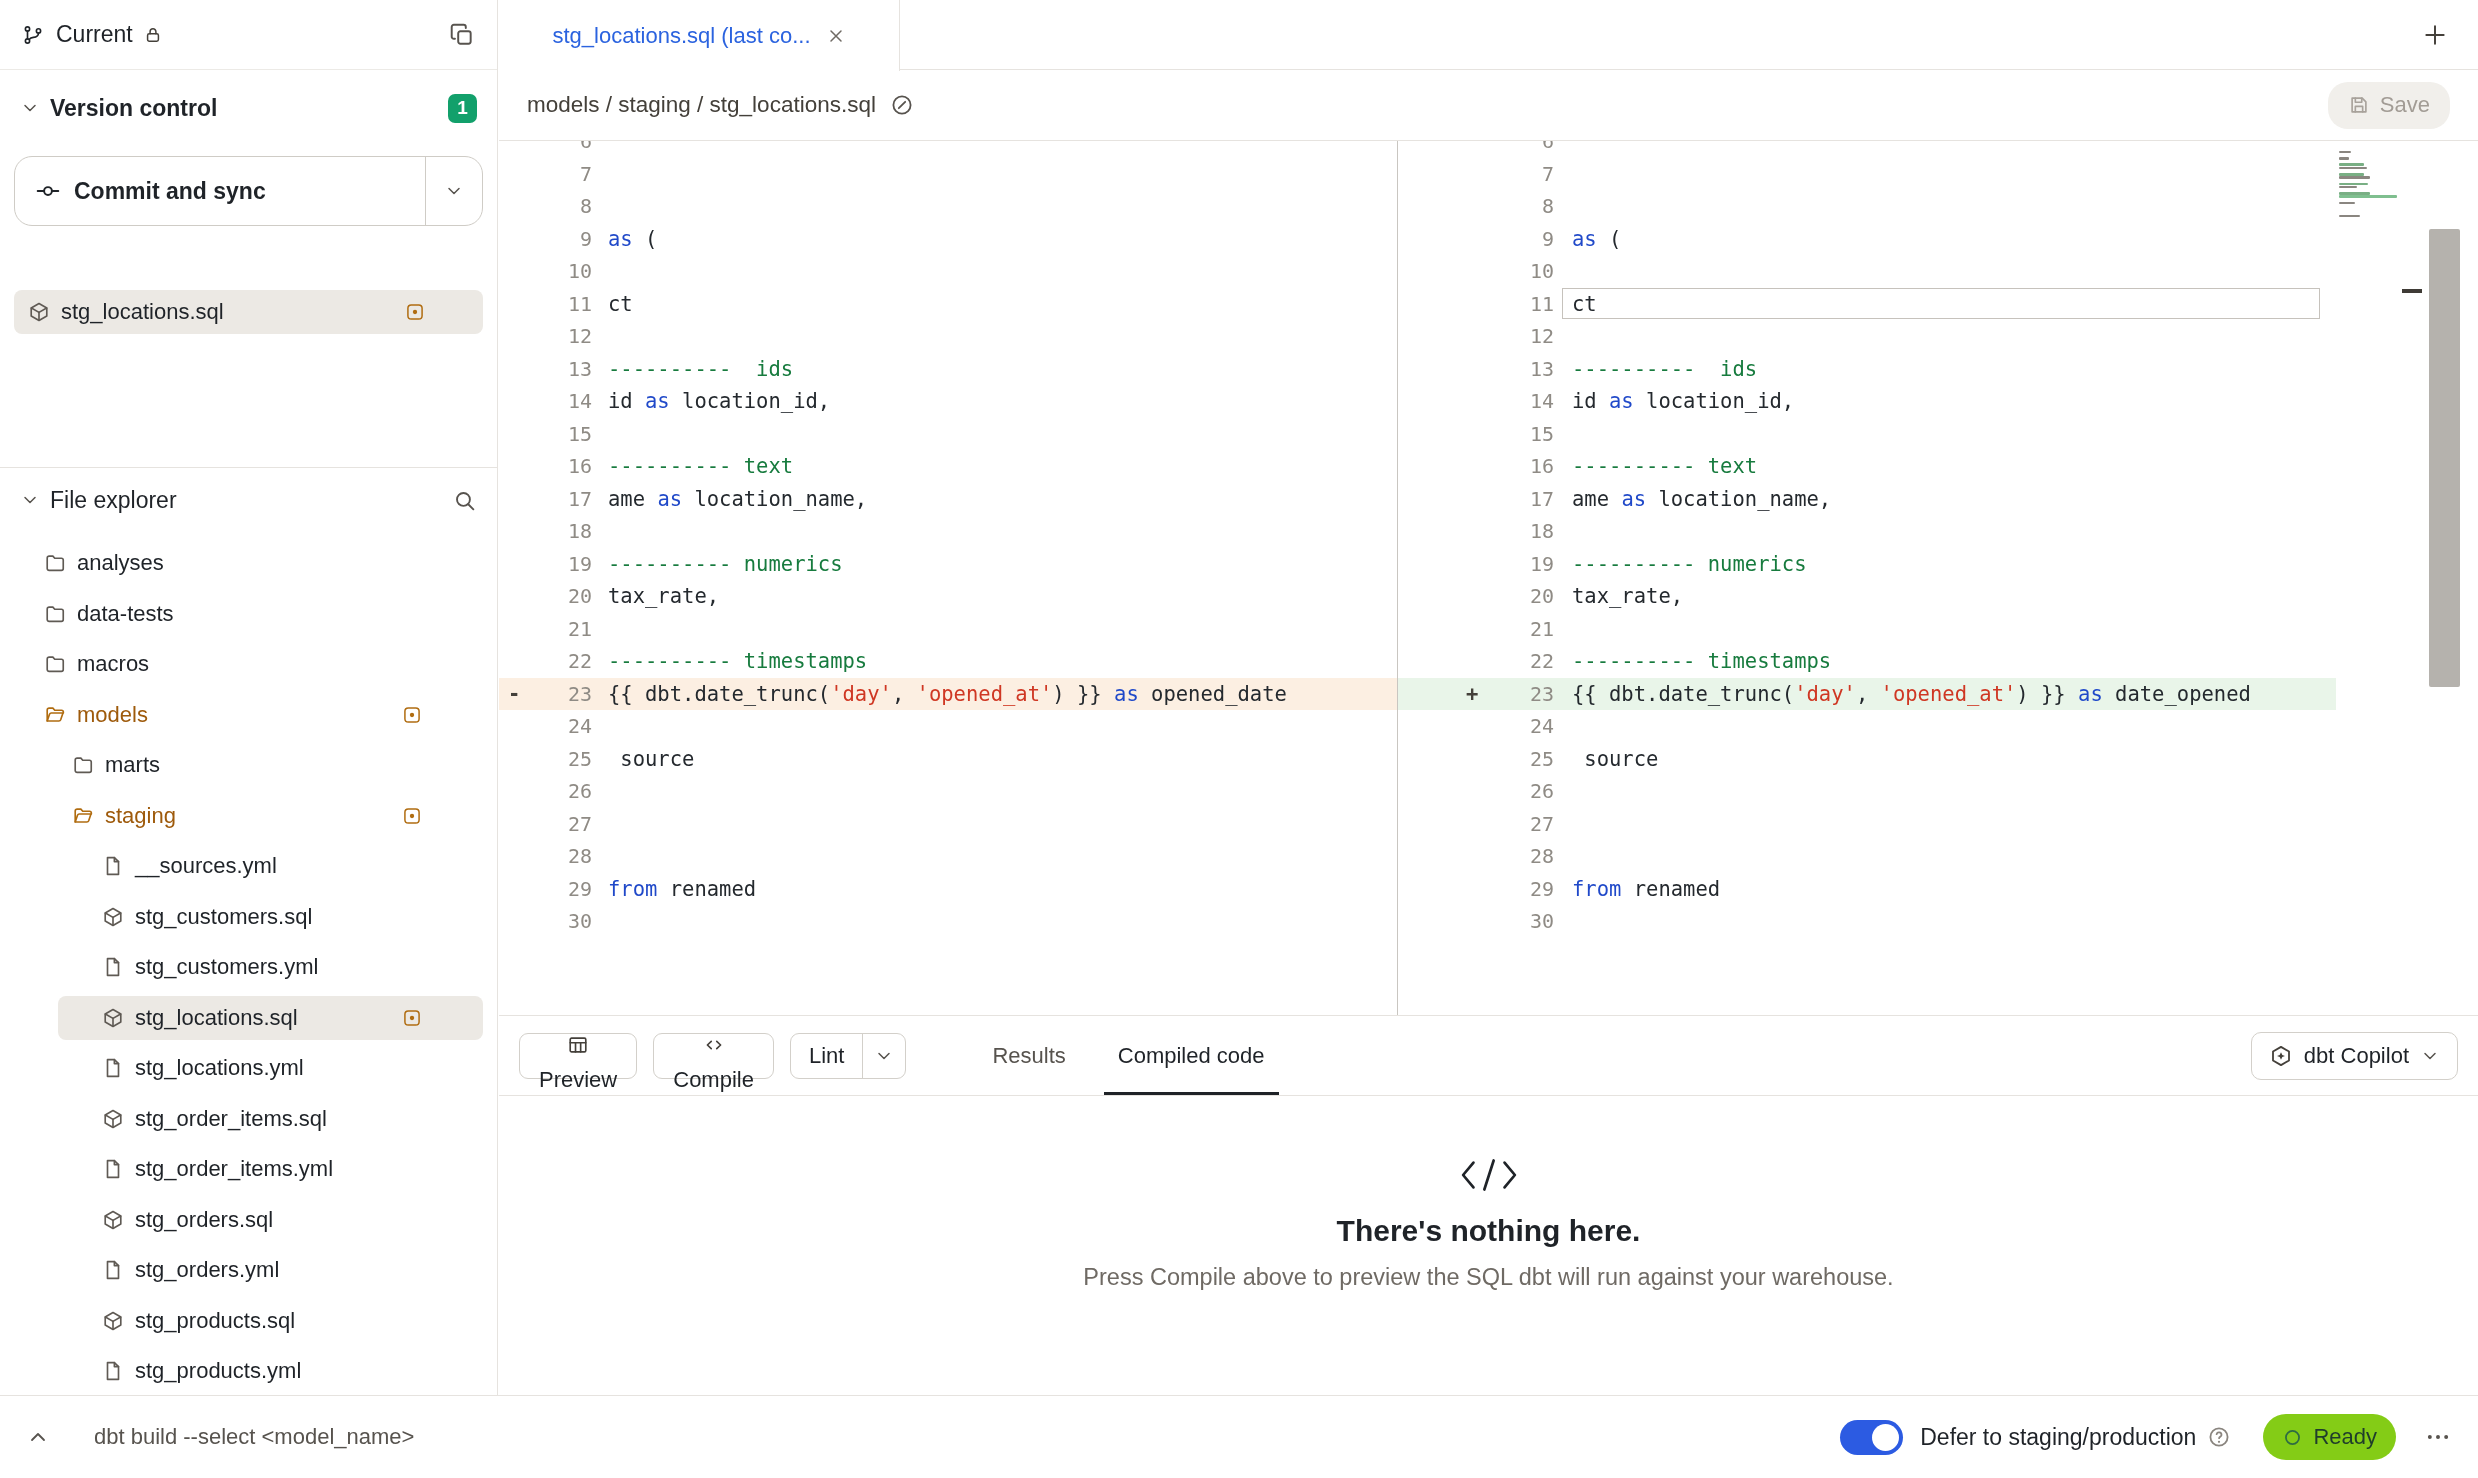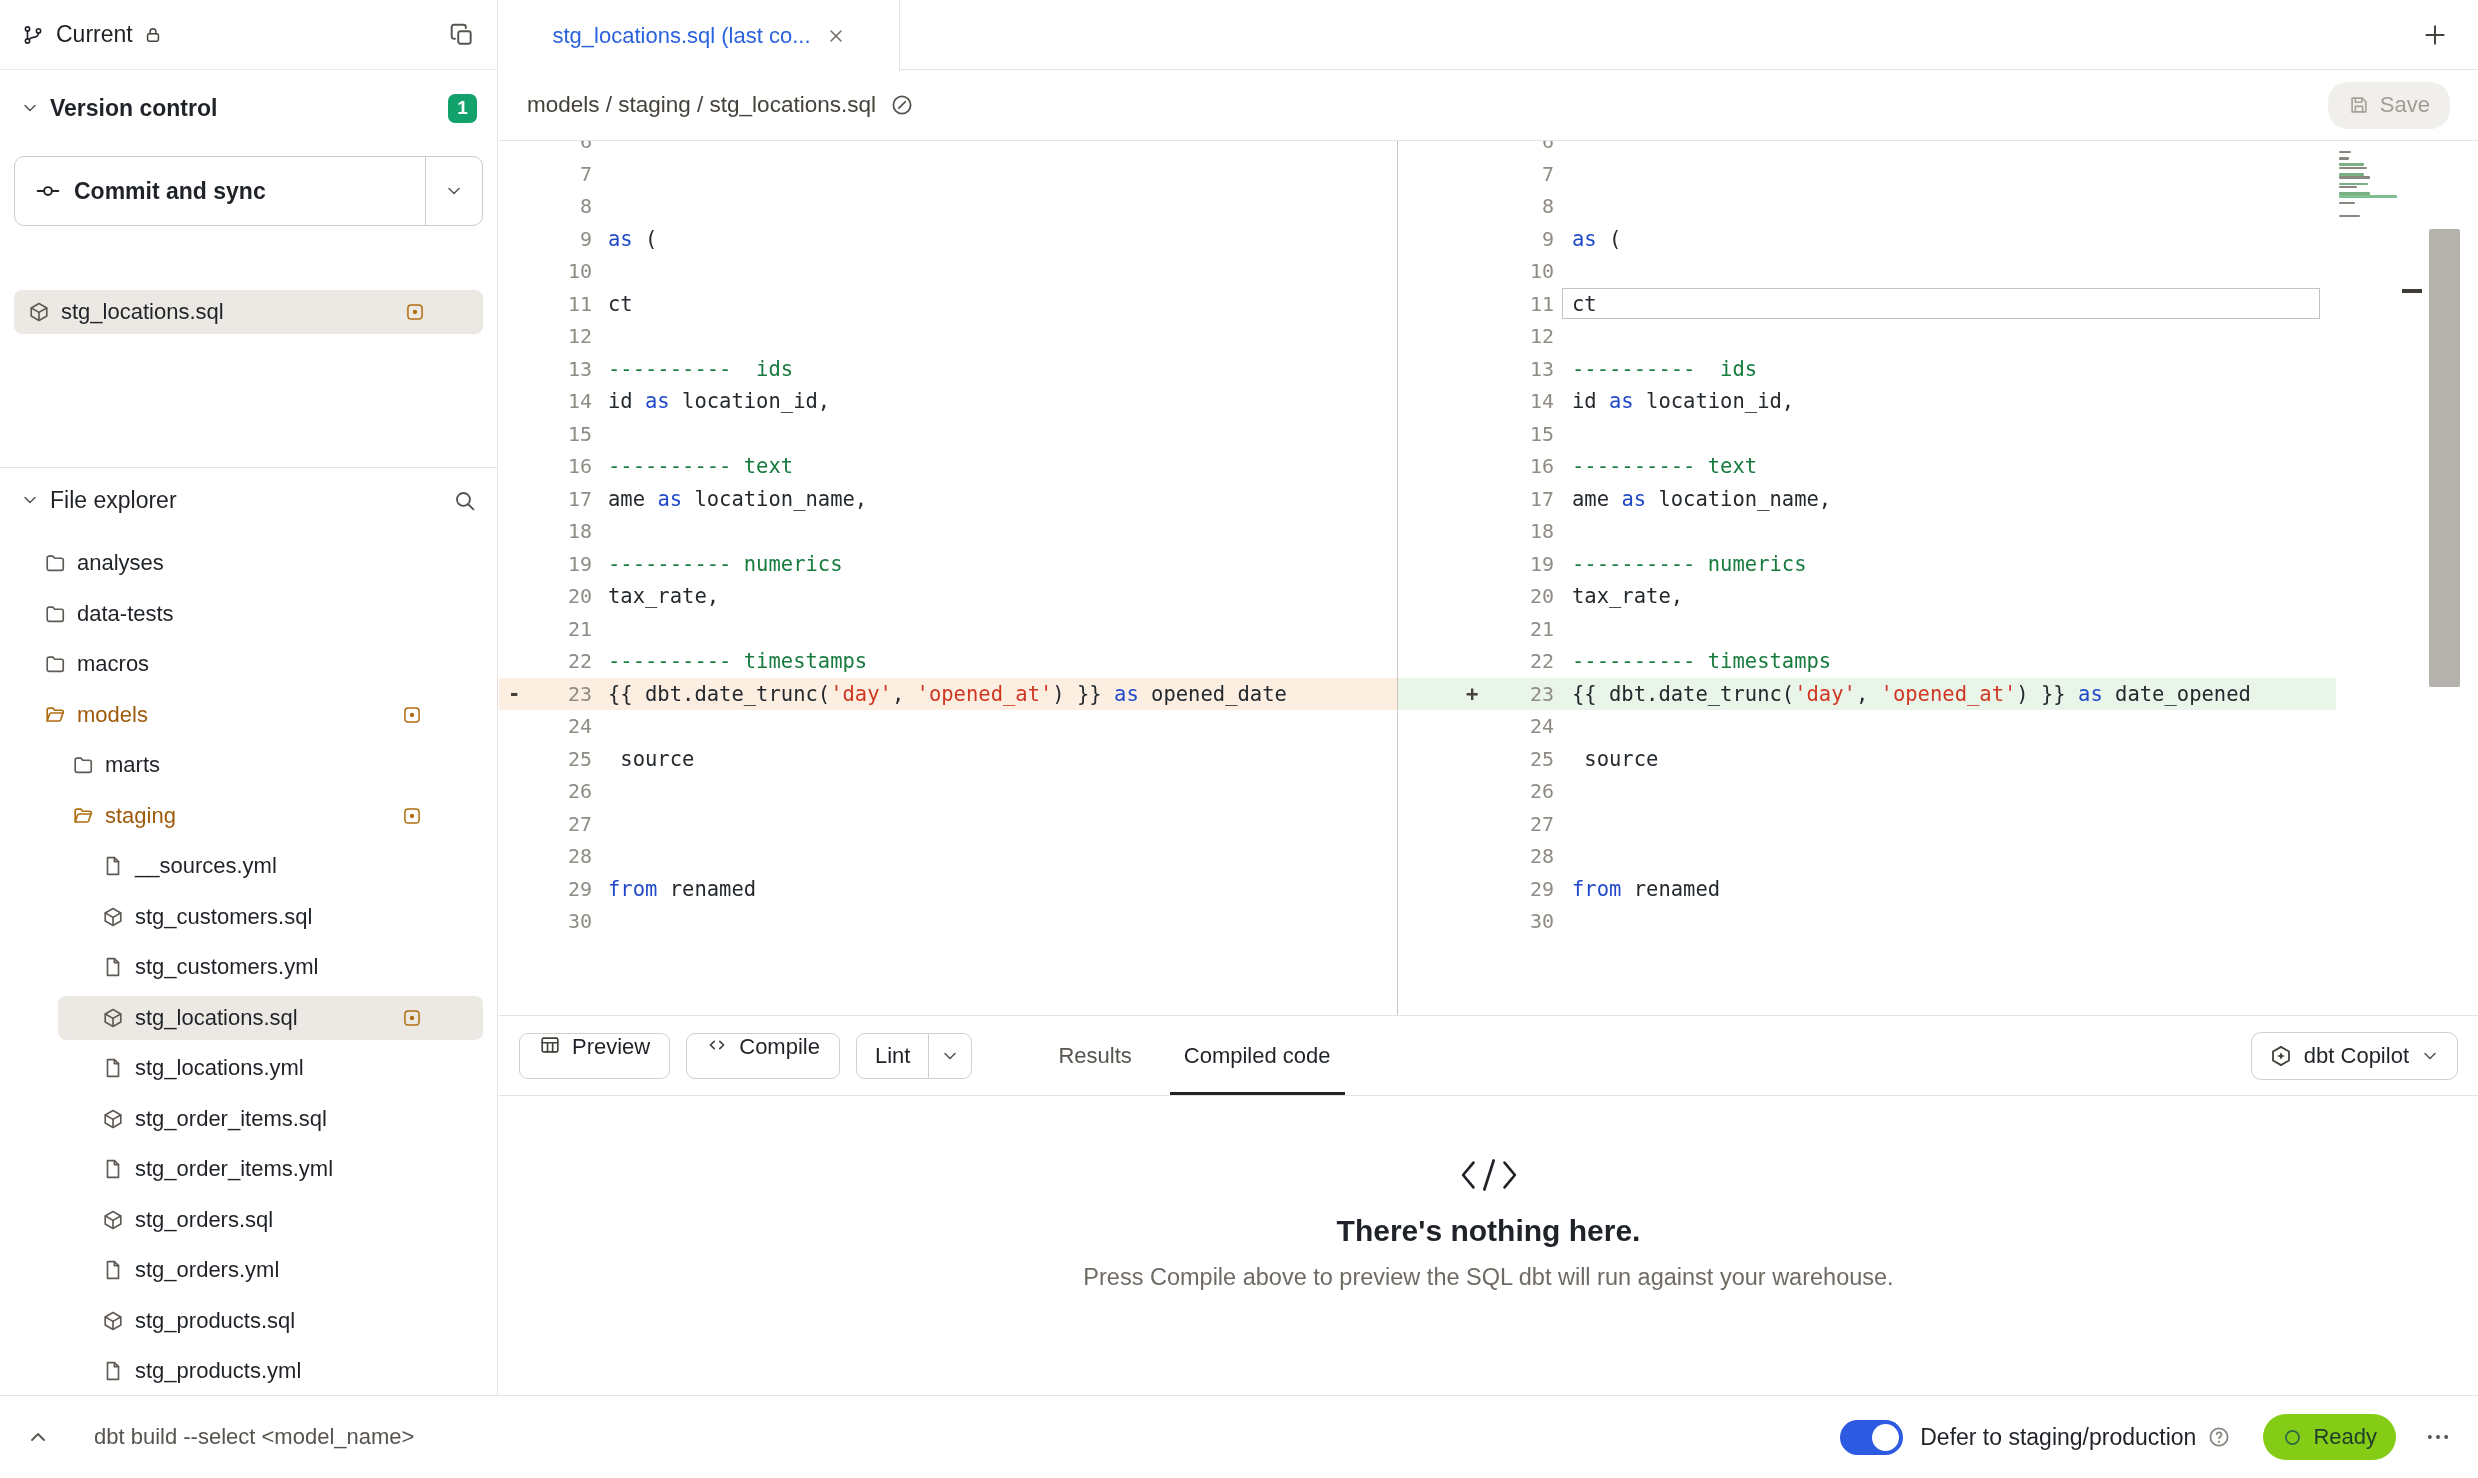--- a/index.html
+++ b/index.html
@@ -20,21 +20,21 @@
   .sb-header .copy { margin-left:auto; width:26px; height:26px; color:#57534e; }
 
   .vc-header { position:absolute; top:78px; left:0; right:0; height:60px;
     display:flex; align-items:center; padding:0 20px; }
   .vc-title { margin-left:10px; font-size:23px; font-weight:700; }
   .vc-badge { margin-left:auto; min-width:29px; height:29px; border-radius:7px;
     background:#12a06b; color:#fff; font-size:19px; font-weight:600;
     display:flex; align-items:center; justify-content:center; }
 
   .commit-btn { position:absolute; top:156px; left:14px; right:14px; height:70px;
-    border:1px solid #cfccc6; border-radius:10px; display:flex; align-items:stretch;
+    border:1px solid #cfccc6; border-radius:18px; display:flex; align-items:stretch;
     background:#fff; }
   .commit-main { display:flex; align-items:center; gap:13px; padding-left:20px; flex:1; }
   .commit-main span.lbl { font-size:23px; font-weight:600; }
   .commit-div { width:1px; background:#cfccc6; }
   .commit-chev { width:56px; display:flex; align-items:center; justify-content:center; color:#57534e; }
 
   .changes-title { position:absolute; top:254px; left:22px; font-size:23px; font-weight:700;margin-top:44px; }
   #changes-list { position:absolute; top:290px; left:14px; right:14px; }
   .chrow { position:relative; display:flex; align-items:center; gap:11px; height:44px;
     border-radius:8px; background:#ece9e4; padding:0 14px; font-size:22px; }
@@ -110,23 +110,23 @@
   #minimap { position:absolute; left:1837px; top:0; width:64px; height:320px; }
   .mm-bar { position:absolute; left:3px; height:2.5px; border-radius:1px; }
   #ruler-mark { position:absolute; left:1903px; top:148px; width:20px; height:4px; background:#3f3b36; }
   #vscroll { position:absolute; left:1930px; top:88px; width:31px; height:458px;
     background:#b5b2ad; border-radius:2px; }
 
   
   #panel-toolbar { position:absolute; left:0; right:0; top:1015px; height:81px;
     border-top:1px solid #e6e3df; border-bottom:1px solid #e6e3df;
     display:flex; align-items:center; padding:0 20px; }
-  .pbtn { display:flex; align-items:flex-start; gap:11px; height:46px; padding:0 19px;
+  .pbtn { display:flex; align-items:center; gap:11px; height:46px; padding:0 19px;
     margin-right:16px; border:1px solid #d3d0ca; border-radius:9px; background:#fff;
-    font-size:22px; font-weight:500; color:#1f2328; }
+    font-size:22px; font-weight:500; color:#1f2328;flex-direction:column; }
   .pbtn .ic { color:#44403a; }
   .lint { display:flex; align-items:stretch; height:46px; border:1px solid #d3d0ca;
     border-radius:9px; background:#fff; }
   .lint-main { display:flex; align-items:center; padding:0 18px; font-size:22px; font-weight:500; }
   .lint-div { width:1px; background:#d3d0ca; }
   .lint-chev { display:flex; align-items:center; padding:0 11px; color:#57534e; }
   .ptabs { display:flex; margin-left:60px; height:100%; align-self:stretch; }
   .ptab { display:flex; align-items:center; padding:0 26px; font-size:22px; color:#57534e;
     position:relative; }
   .ptab.active { color:#1f2328; }

